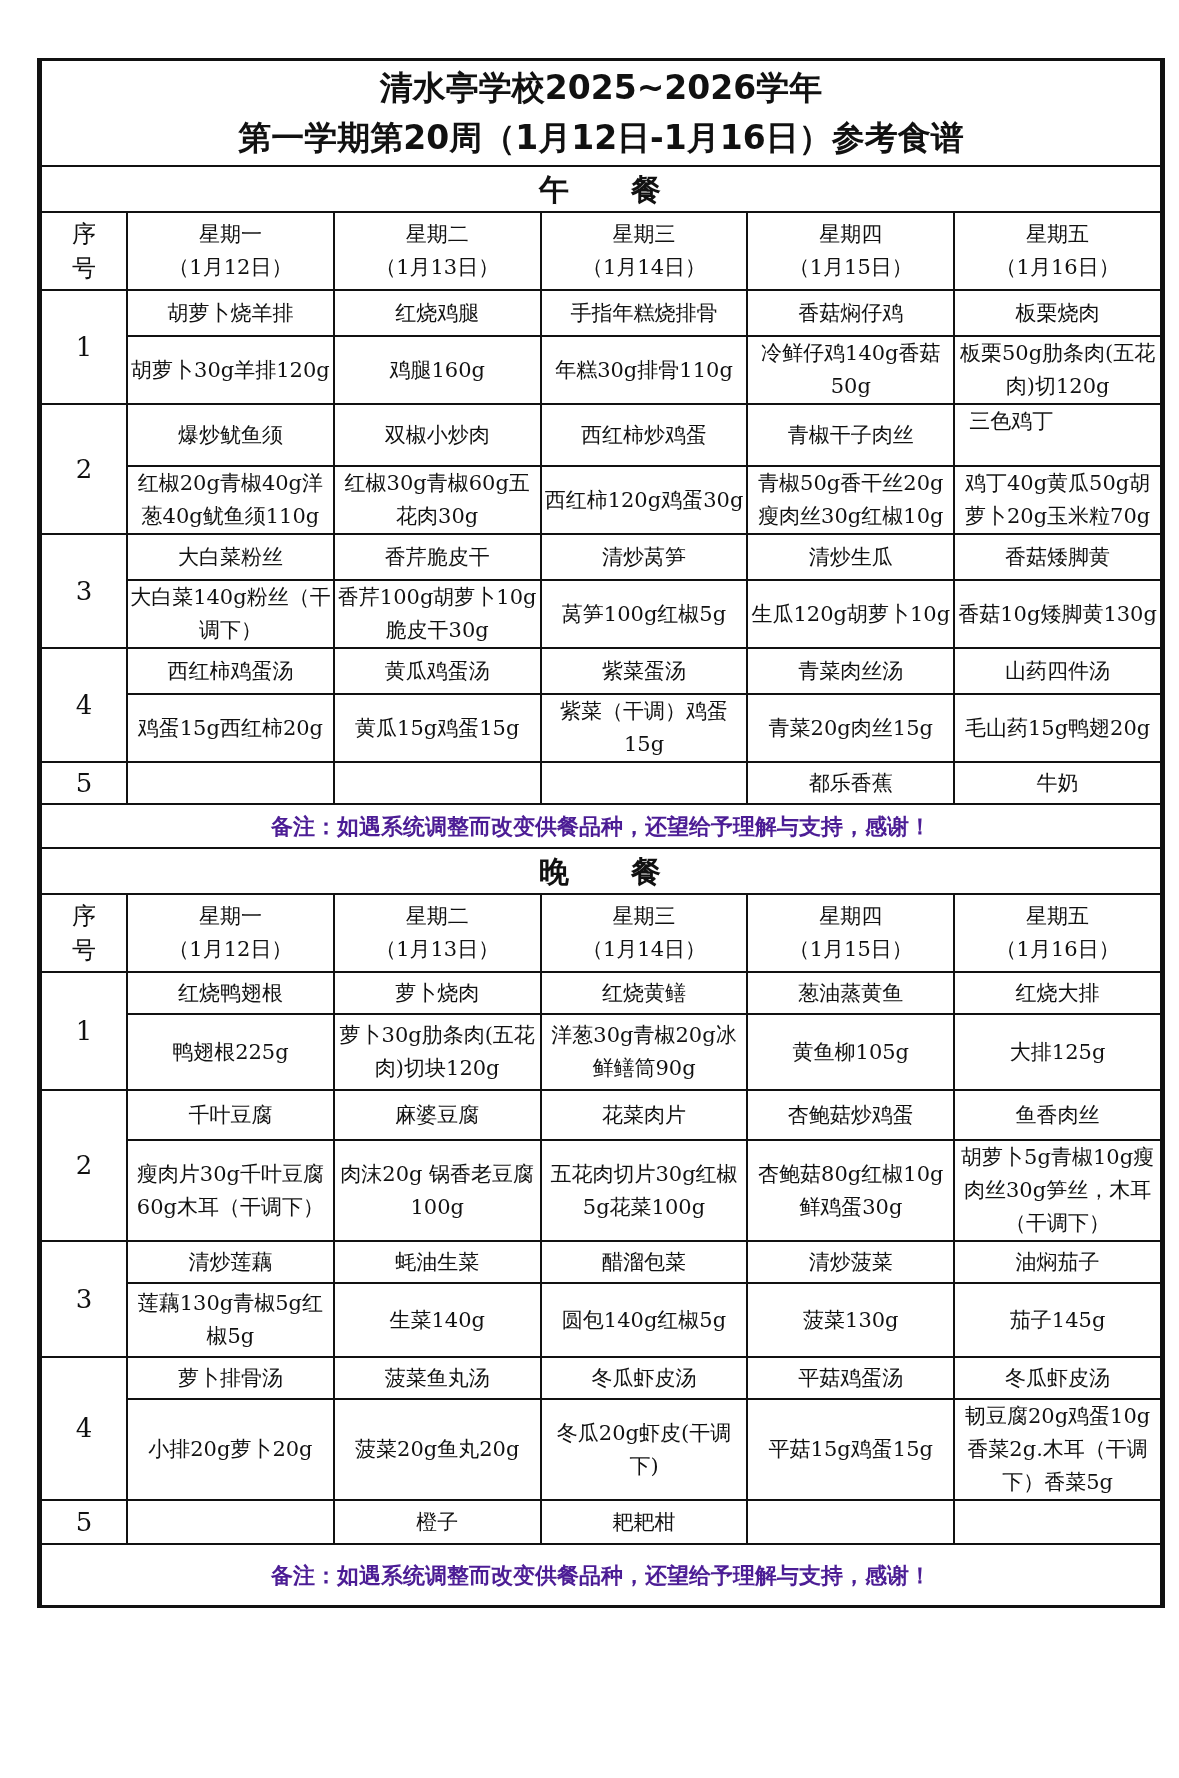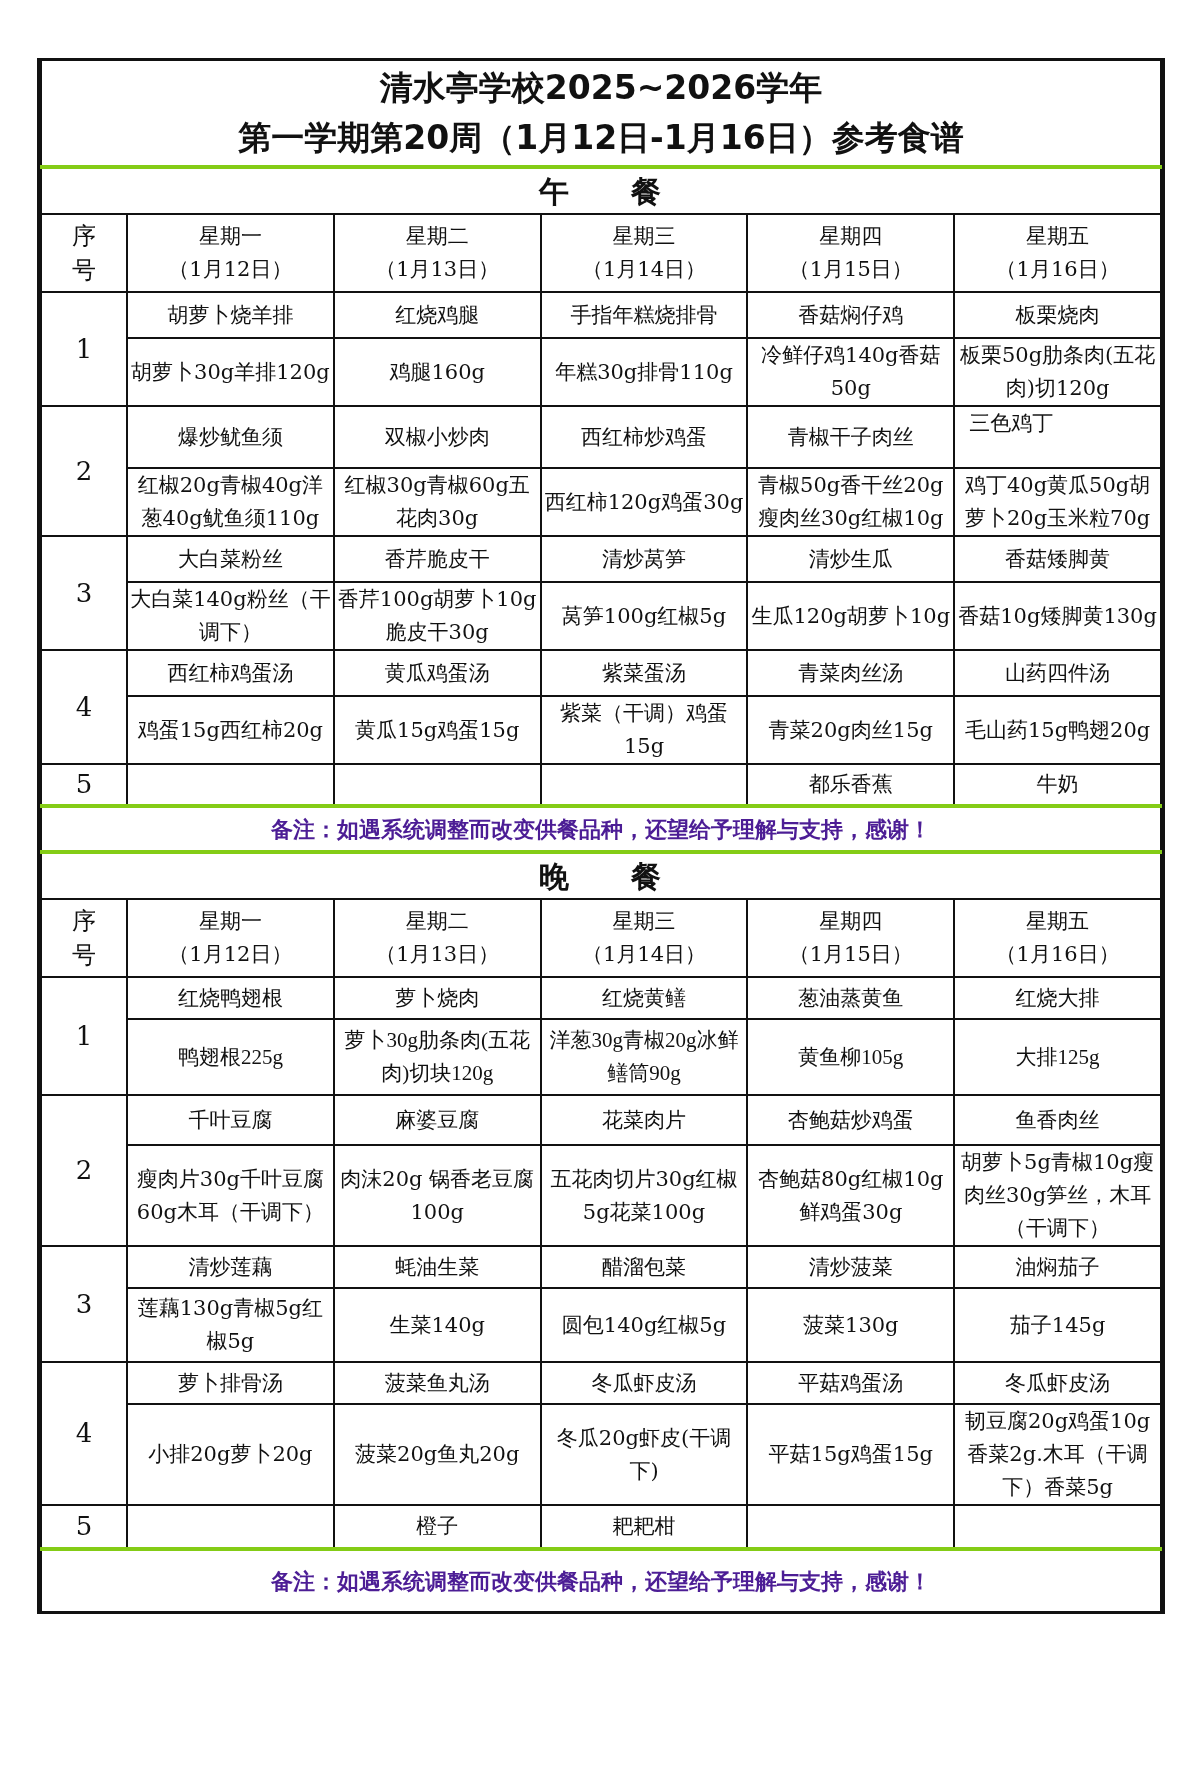--- a/index.html
+++ b/index.html
@@ -14,21 +14,21 @@
               font-weight: bold; font-size: 33px; line-height: 50px; padding: 2px 0; letter-spacing: 0px; }
   .meal td { font-family: "DejaVu Sans", "Liberation Sans", sans-serif; font-weight: bold;
              font-size: 30px; height: 44px; letter-spacing: 2px; }
   .meal .gap { display: inline-block; width: 60px; }
   .hdr td { height: 76px; font-size: 21px; line-height: 33px; }
   .seq { font-size: 26px; }
   .hdr .seq { font-size: 24px; line-height: 34px; }
   .note td { color: #4c1d95; font-family: "DejaVu Sans", "Liberation Sans", sans-serif;
              font-weight: bold; font-size: 22px; height: 42px; }
   .left { text-align: left; vertical-align: top; padding-left: 14px; }
-  .thick-top td { border-top: 4px solid #84cc16; }
+  .thick-top td { border-top: 2px solid #84cc16; }
   col.c0 { width: 86px; }
 </style>
 </head>
 <body>
 
 <div class="sheet">
 <table>
   <colgroup>
     <col class="c0">
         <col>
@@ -184,21 +184,21 @@
   </tr>
 
   <tr style="height:42px;">
     <td class="seq" rowspan="2">1</td>
     <td>红烧鸭翅根</td>
     <td>萝卜烧肉</td>
     <td>红烧黄鳝</td>
     <td>葱油蒸黄鱼</td>
     <td>红烧大排</td>
   </tr>
-  <tr style="height:76px;font-family:Liberation Serif, serif;">
+  <tr style="height:76px;">
     <td>鸭翅根225g</td>
     <td>萝卜30g肋条肉(五花肉)切块120g</td>
     <td>洋葱30g青椒20g冰鲜鳝筒90g</td>
     <td>黄鱼柳105g</td>
     <td>大排125g</td>
   </tr>
 
   <tr style="height:50px;">
     <td class="seq" rowspan="2">2</td>
     <td>千叶豆腐</td>

